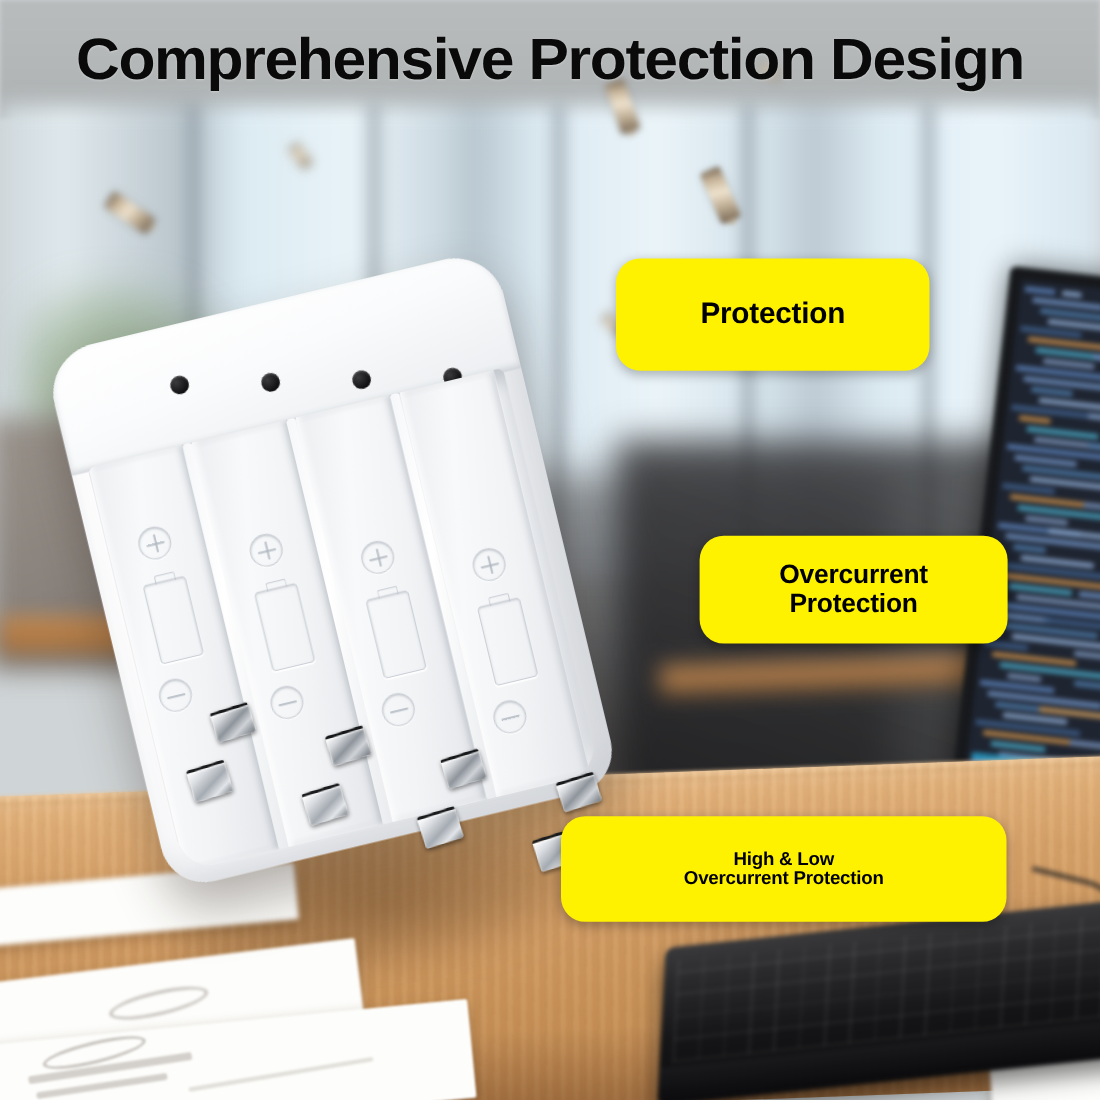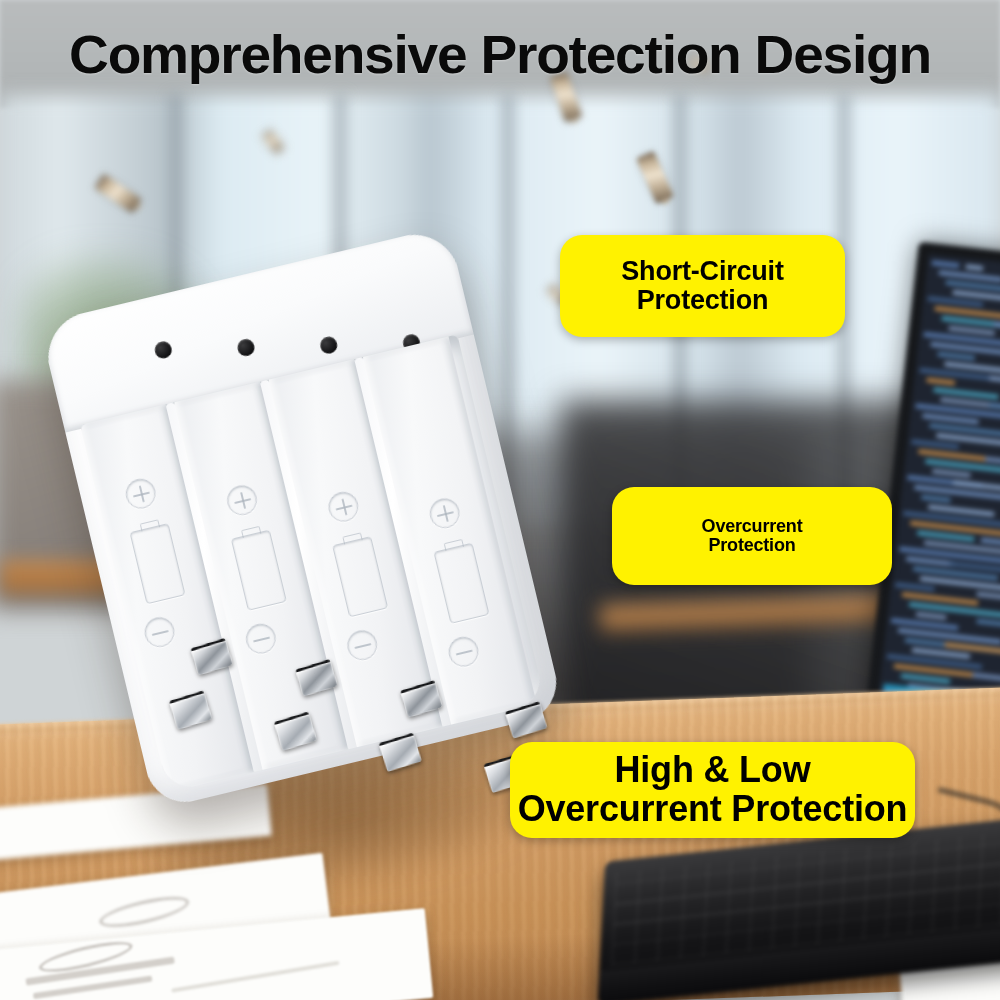--- a/index.html
+++ b/index.html
@@ -519,31 +519,30 @@
           <div class="contact flat" style="left: 233px; top: 486px; transform: rotate(-4deg);"></div>
           <div class="contact" style="left: 363px; top: 485px; transform: rotate(-4deg);"></div>
           <div class="contact flat" style="left: 330px; top: 531px; transform: rotate(-4deg);"></div>
         </div>
     </div>
   </div>
 
   <div id="badges">
       <div class="badge" style="left: 560px; top: 235px; width: 285px; height: 102px; background: rgb(255, 242, 0); color: rgb(0, 0, 0); font-size: 27px;">
         <div>
-          <div>Short-Circuit</div>
           <div>Protection</div>
         </div>
       </div>
-      <div class="badge" style="left: 612px; top: 487px; width: 280px; height: 98px; background: rgb(255, 242, 0); color: rgb(0, 0, 0); font-size: 18px;">
+      <div class="badge" style="left: 636px; top: 487px; width: 280px; height: 98px; background: rgb(255, 242, 0); color: rgb(0, 0, 0); font-size: 24px;">
         <div>
           <div>Overcurrent</div>
           <div>Protection</div>
         </div>
       </div>
-      <div class="badge" style="left: 510px; top: 742px; width: 405px; height: 96px; background: rgb(255, 242, 0); color: rgb(0, 0, 0); font-size: 36px;">
+      <div class="badge" style="left: 510px; top: 742px; width: 405px; height: 96px; background: rgb(255, 242, 0); color: rgb(0, 0, 0); font-size: 17px;">
         <div>
           <div>High &amp; Low</div>
           <div>Overcurrent Protection</div>
         </div>
       </div>
     </div>
 
   <div class="title">Comprehensive Protection Design</div>
 
 </div>

